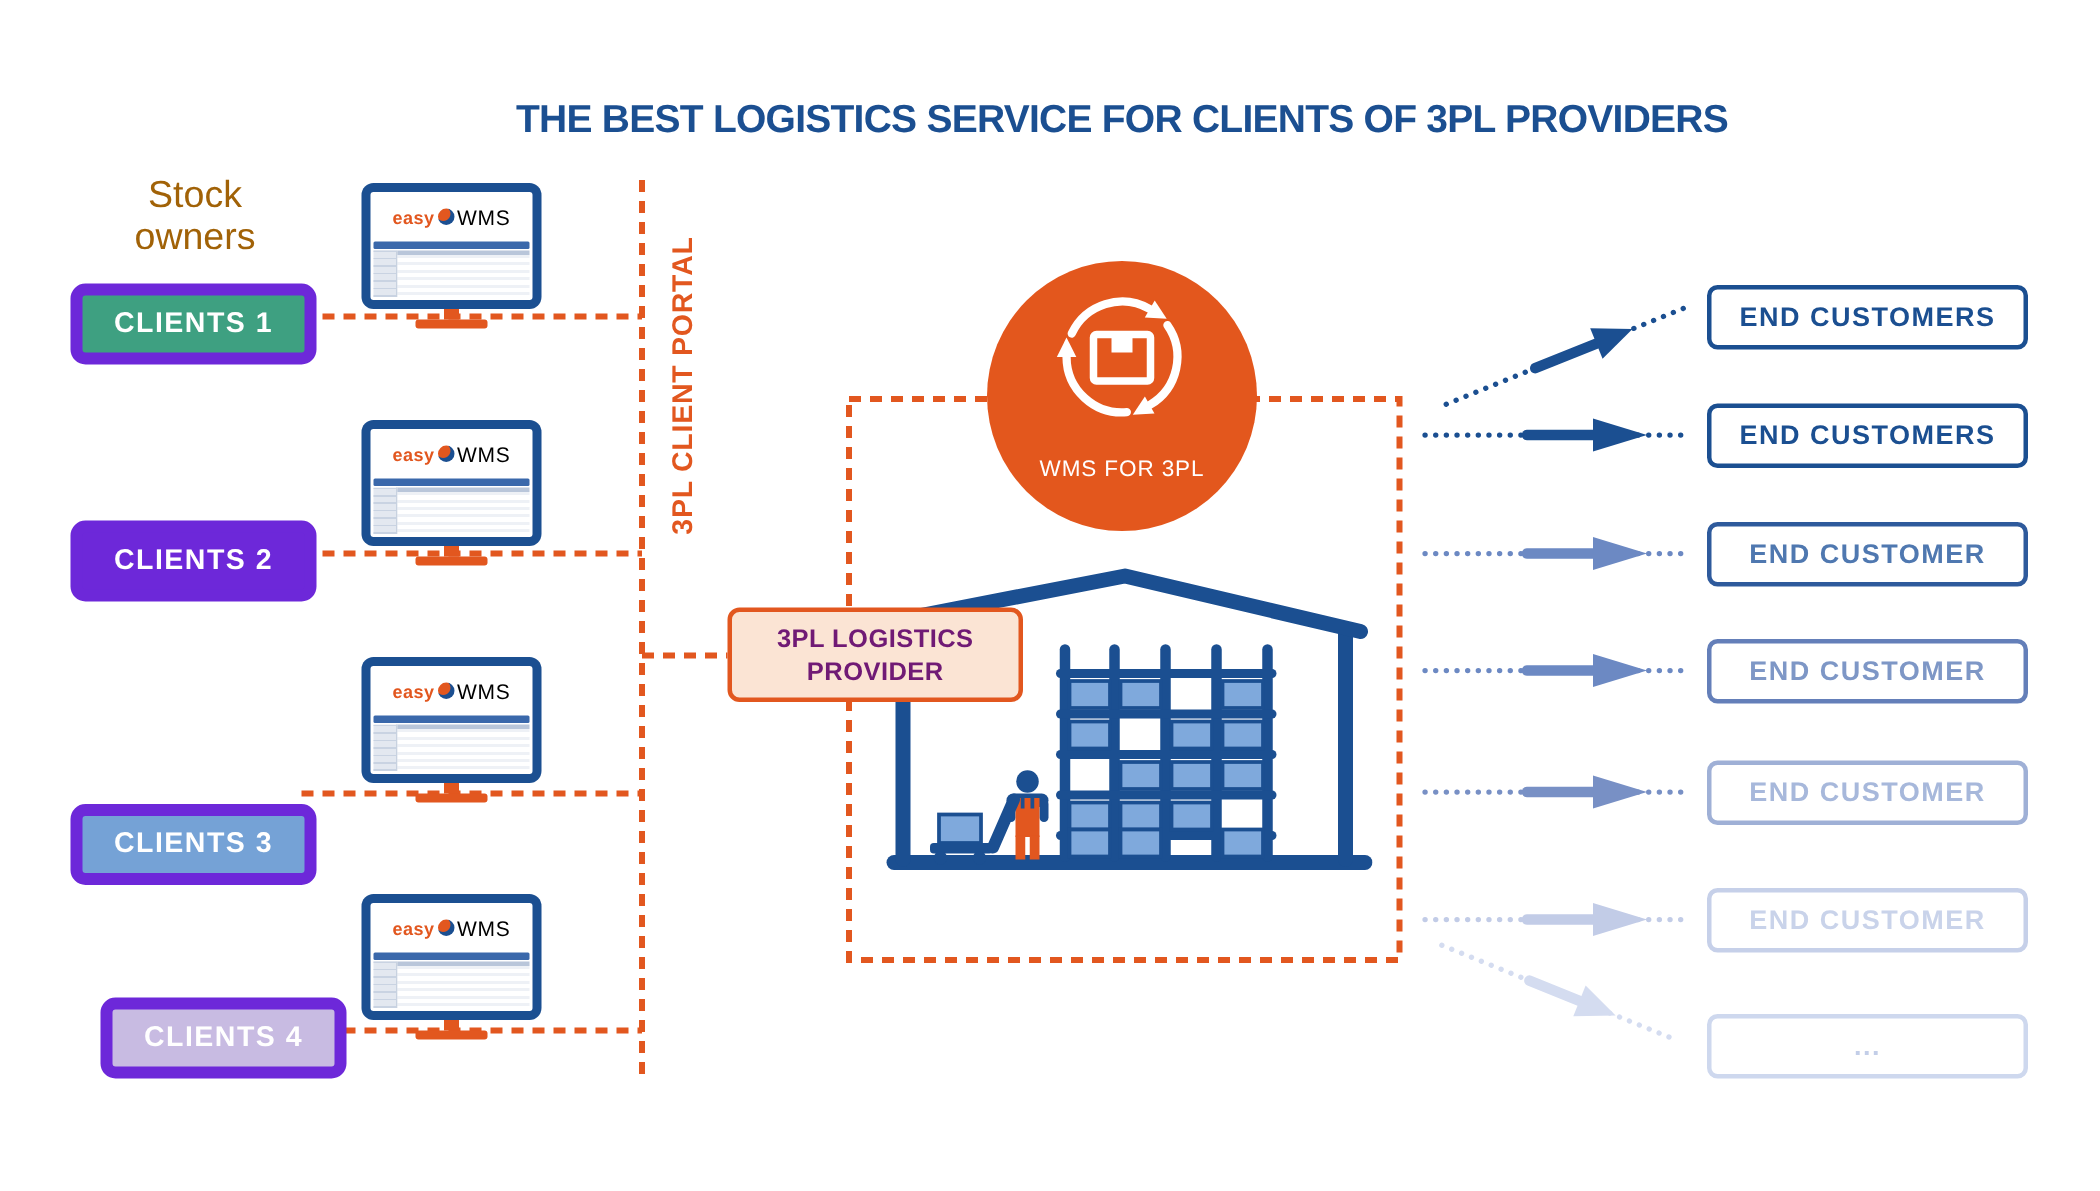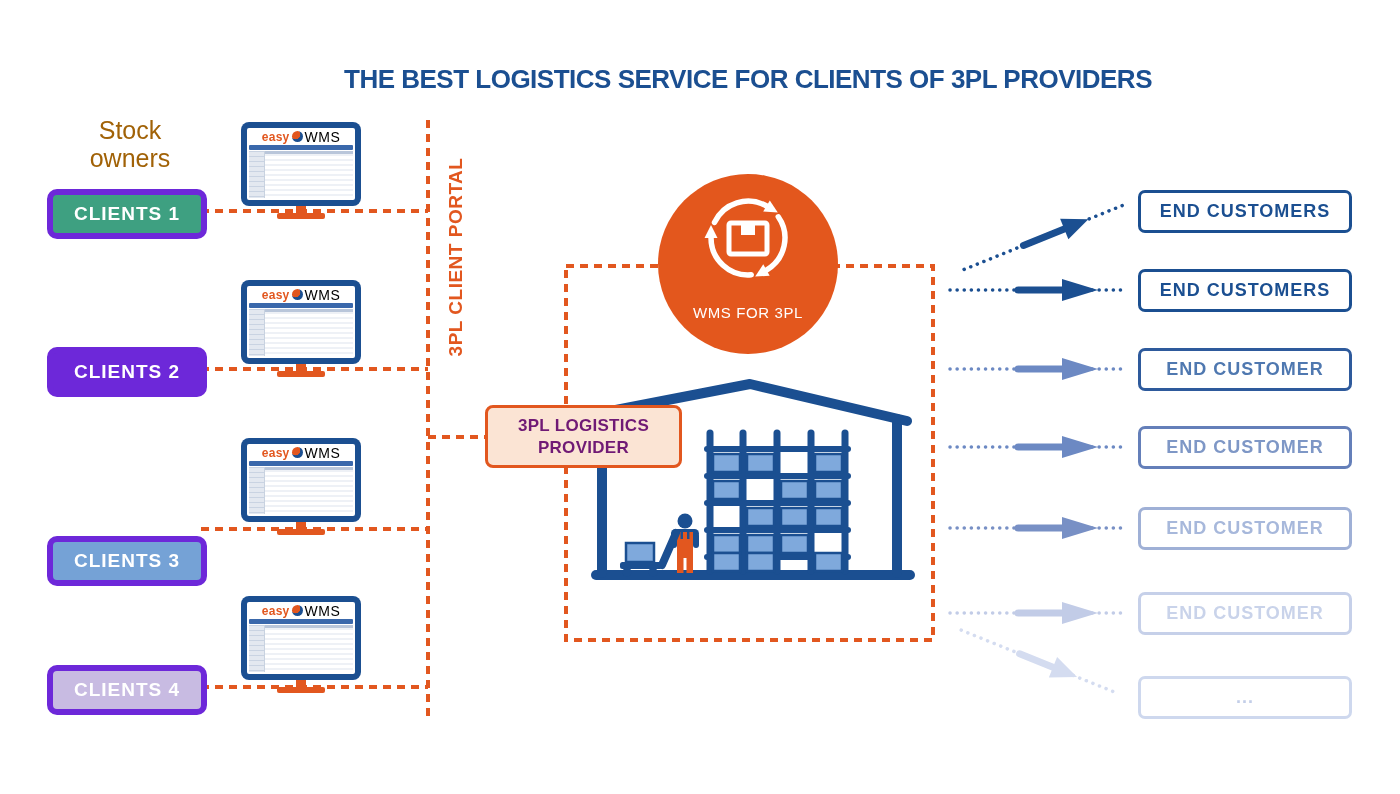--- a/index.html
+++ b/index.html
@@ -15,35 +15,35 @@
     color:#1B4F91; font-size:26px; font-weight:bold; letter-spacing:-0.5px; z-index:2;margin-left:48px;
   }
 
   
   .stock-owners {
     position:absolute; top:116px; left:60px; width:140px; text-align:center;
     color:#a16207; font-size:25px; line-height:1.12; z-index:2;
   }
   .client-box {
     position:absolute; left:47px; width:148px; height:38px;
-    border:6px solid #6d28d9; border-radius:10px;
+    border:8px solid #6d28d9; border-radius:10px;
     display:flex; align-items:center; justify-content:center;
     color:#fff; font-weight:bold; font-size:19px; letter-spacing:1px; z-index:2;
   }
   .client-1 { top:189px; background:#3EA081; }
   .client-2 { top:347px; background:#6d28d9; }
   .client-3 { top:507px; background:#75A2D6;margin-top:29px; }
-  .client-4 { top:665px; background:#C8BBE2; }
+  .client-4 { top:665px; background:#C8BBE2;margin-left:20px; }
 
   
   .monitor { position:absolute; left:241px; width:120px; z-index:2; }
   .m1 { top:122px; } .m2 { top:280px; } .m3 { top:438px; } .m4 { top:596px; }
   .mon-frame { box-sizing:border-box; height:84px; background:#1B4F91; border-radius:8px; padding:6px; }
   .mon-screen { background:#fff; height:100%; border-radius:2px; display:flex; flex-direction:column; overflow:hidden; }
-  .mon-logo { display:flex; justify-content:center; align-items:center; gap:2px; height:17px; }
+  .mon-logo { display:flex; justify-content:center; align-items:center; gap:2px; height:33px; }
   .logo-easy { color:#E2571F; font-weight:bold; font-size:12px; letter-spacing:0.3px; }
   .logo-orb { width:11px; height:11px; border-radius:50%;
               background:radial-gradient(circle at 32% 32%, #E2571F 42%, #1B4F91 48%); }
   .logo-wms { color:#000000; font-weight:normal; font-size:14px; letter-spacing:0.5px; }
   .mon-bar { height:5px; background:#3a68ab; margin:0 2px; border-radius:1px; }
   .mon-table { flex:1; display:flex; margin:1px 2px 2px; }
   .mon-side { width:15px; background:#e3e8f0; border-right:1px solid #c8d2e0;
               background-image:repeating-linear-gradient(180deg,#c9d3e2 0 1px, transparent 1px 5px); }
   .mon-main { flex:1; border-top:3px solid #b9c6da;
               background-image:repeating-linear-gradient(180deg,#eef1f6 0 2px, #ffffff 2px 5px); }

